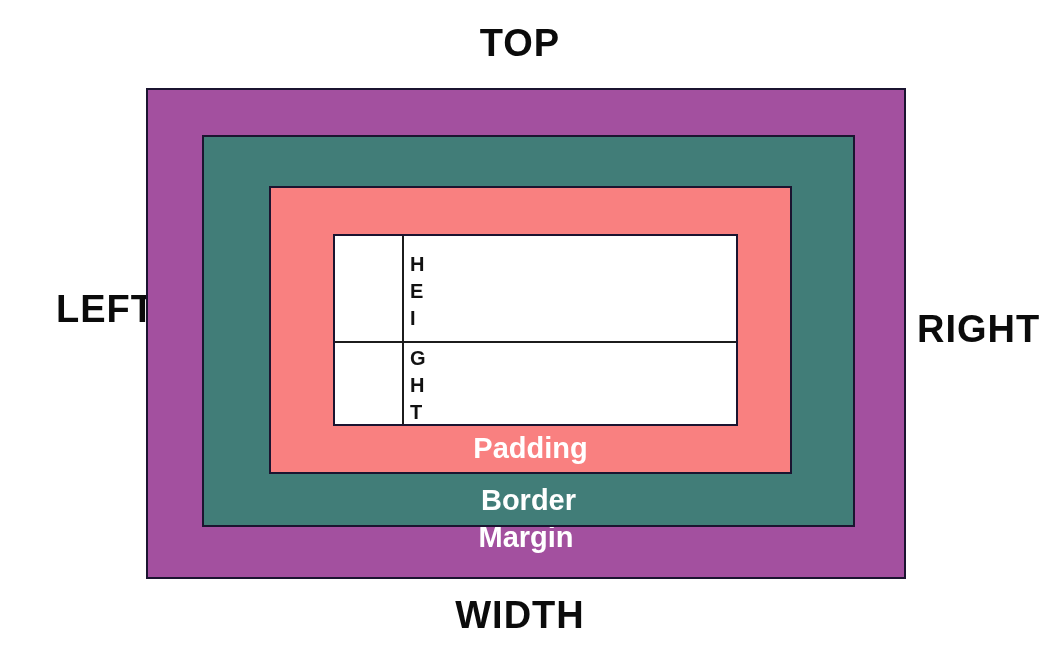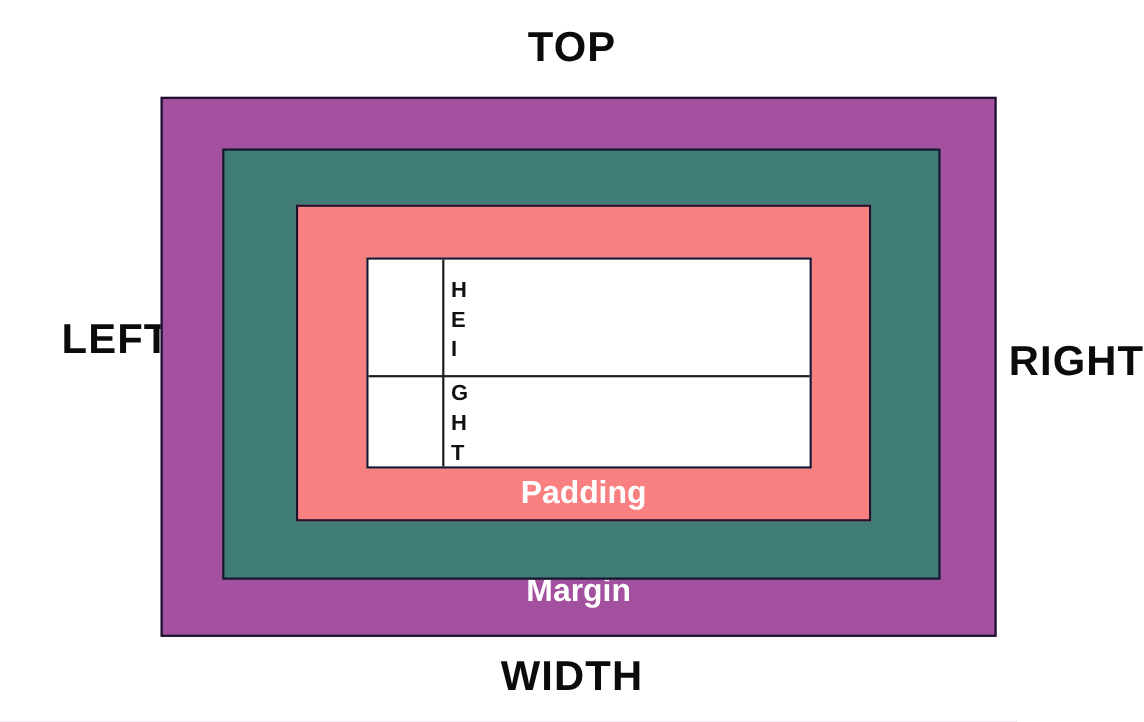--- a/index.html
+++ b/index.html
@@ -107,20 +107,21 @@
   <div class="dir-label dir-right">RIGHT</div>
 
   <div class="dir-label dir-bottom">WIDTH</div>
 
   <div class="layer margin-box" style="background-color: rgb(163, 80, 159);">
 
     <div class="band-label band-margin">Margin</div>
 
     <div class="layer border-box" style="background-color: rgb(65, 125, 120);">
 
+      <div class="band-label band-border">Border</div>
 
       <div class="layer padding-box" style="background-color: rgb(249, 128, 128);">
 
         <div class="band-label band-padding">Padding</div>
 
         <div class="layer content-box">
 
           <div class="v-line" style="background-color: rgb(28, 28, 28);"></div>
 
           <div class="h-line" style="background-color: rgb(28, 28, 28);"></div>

